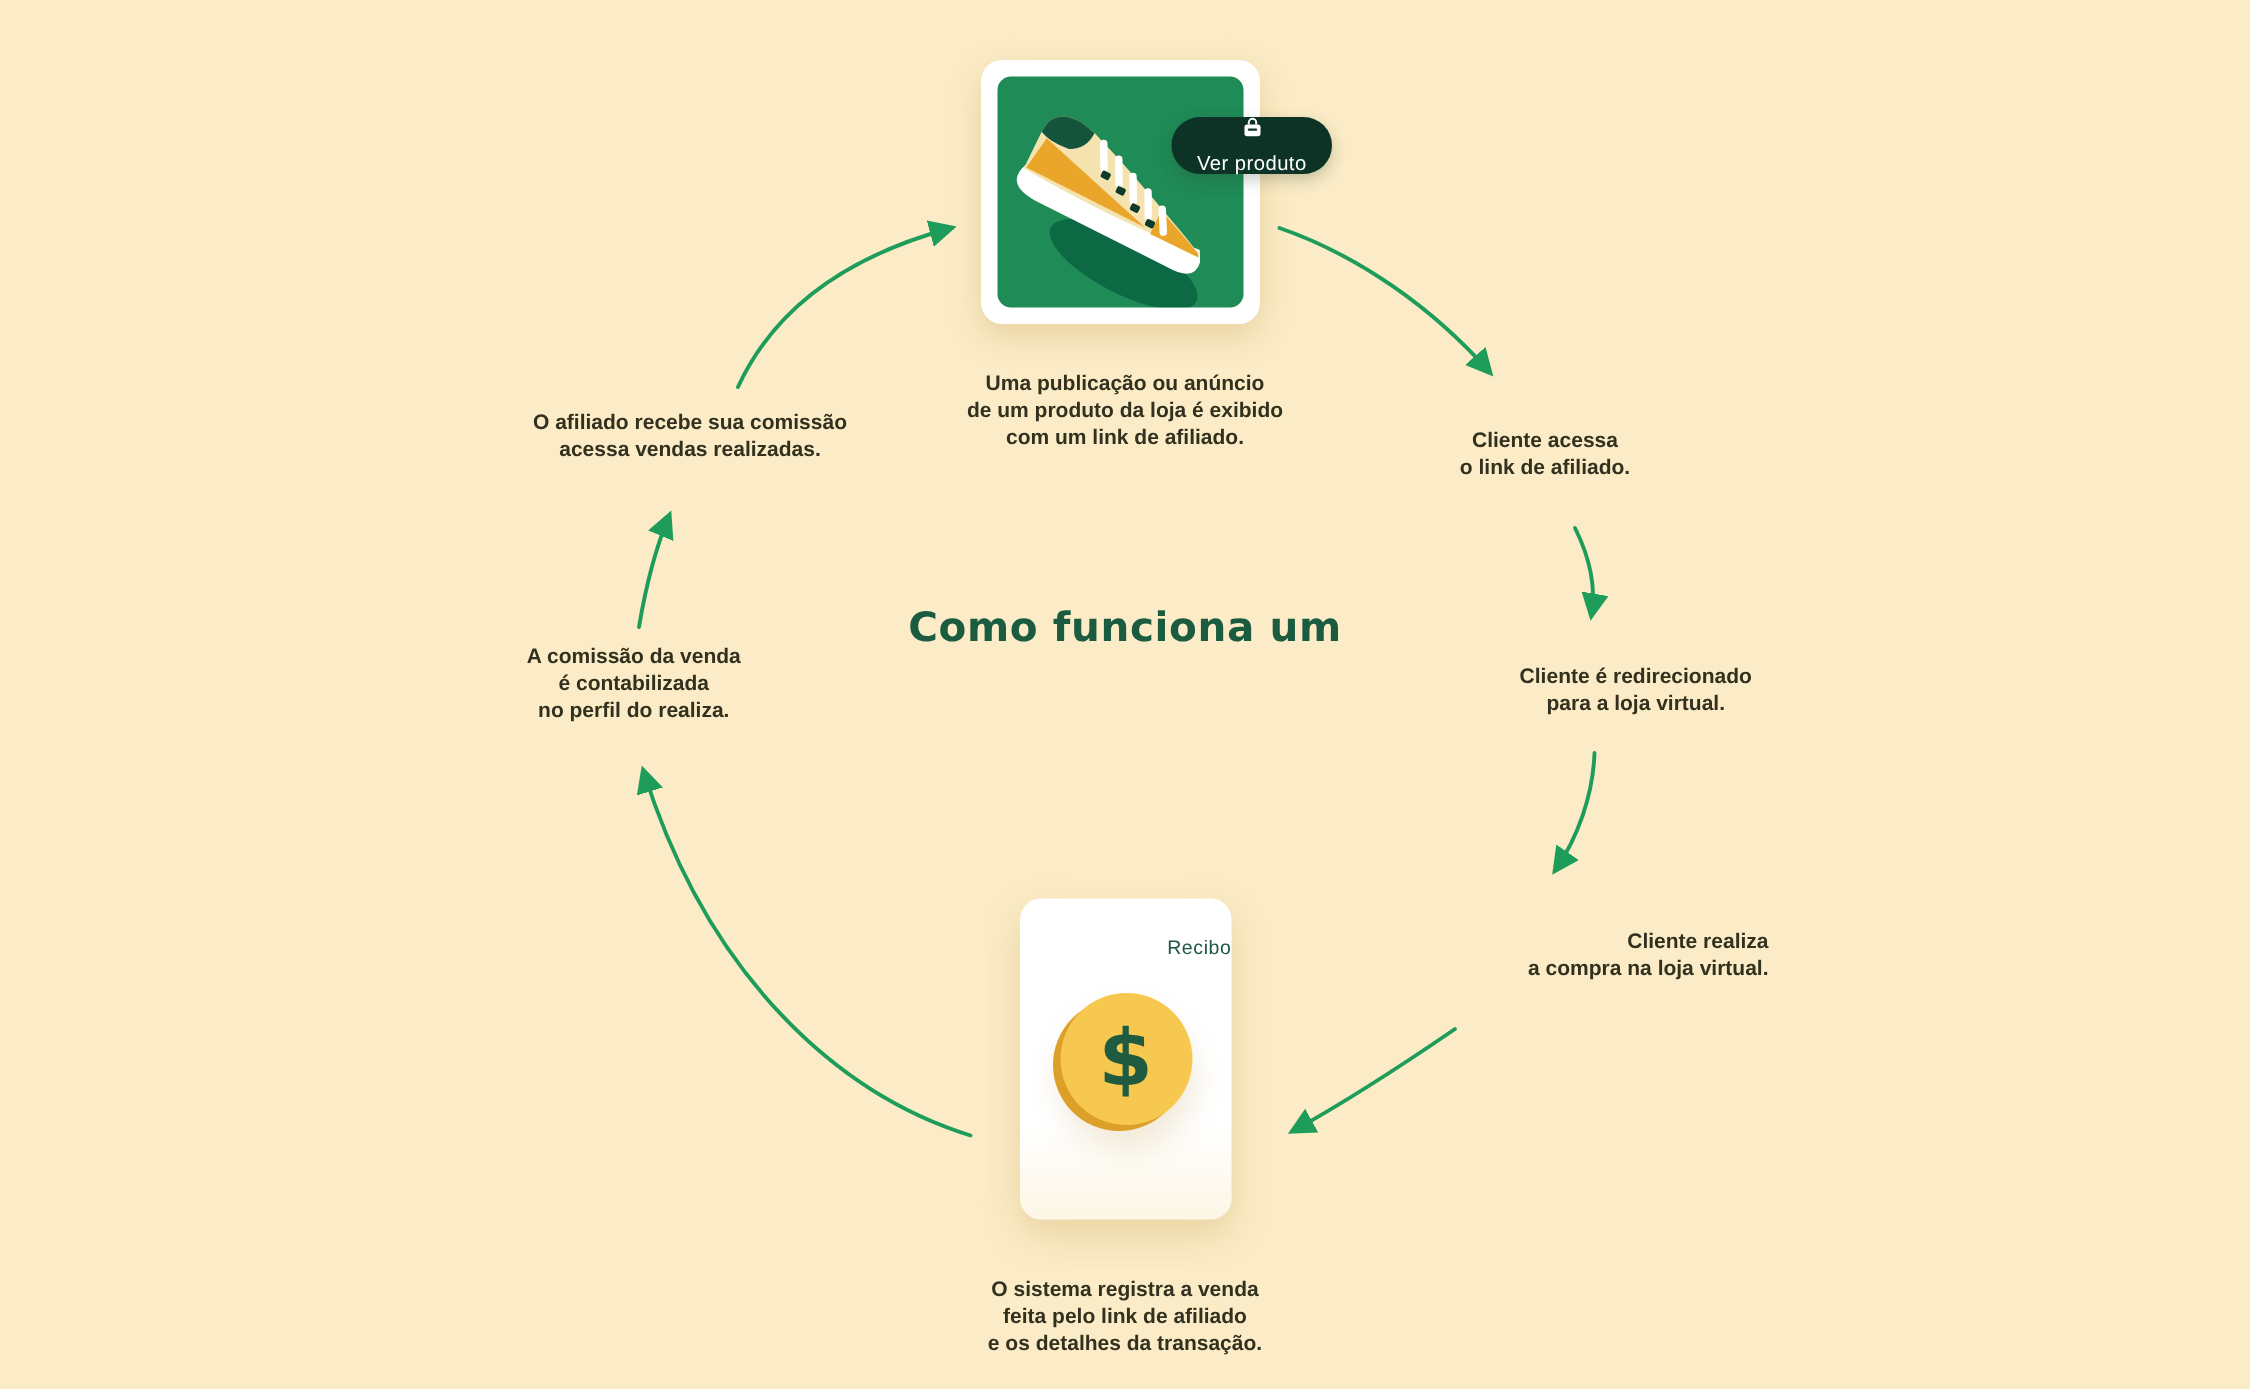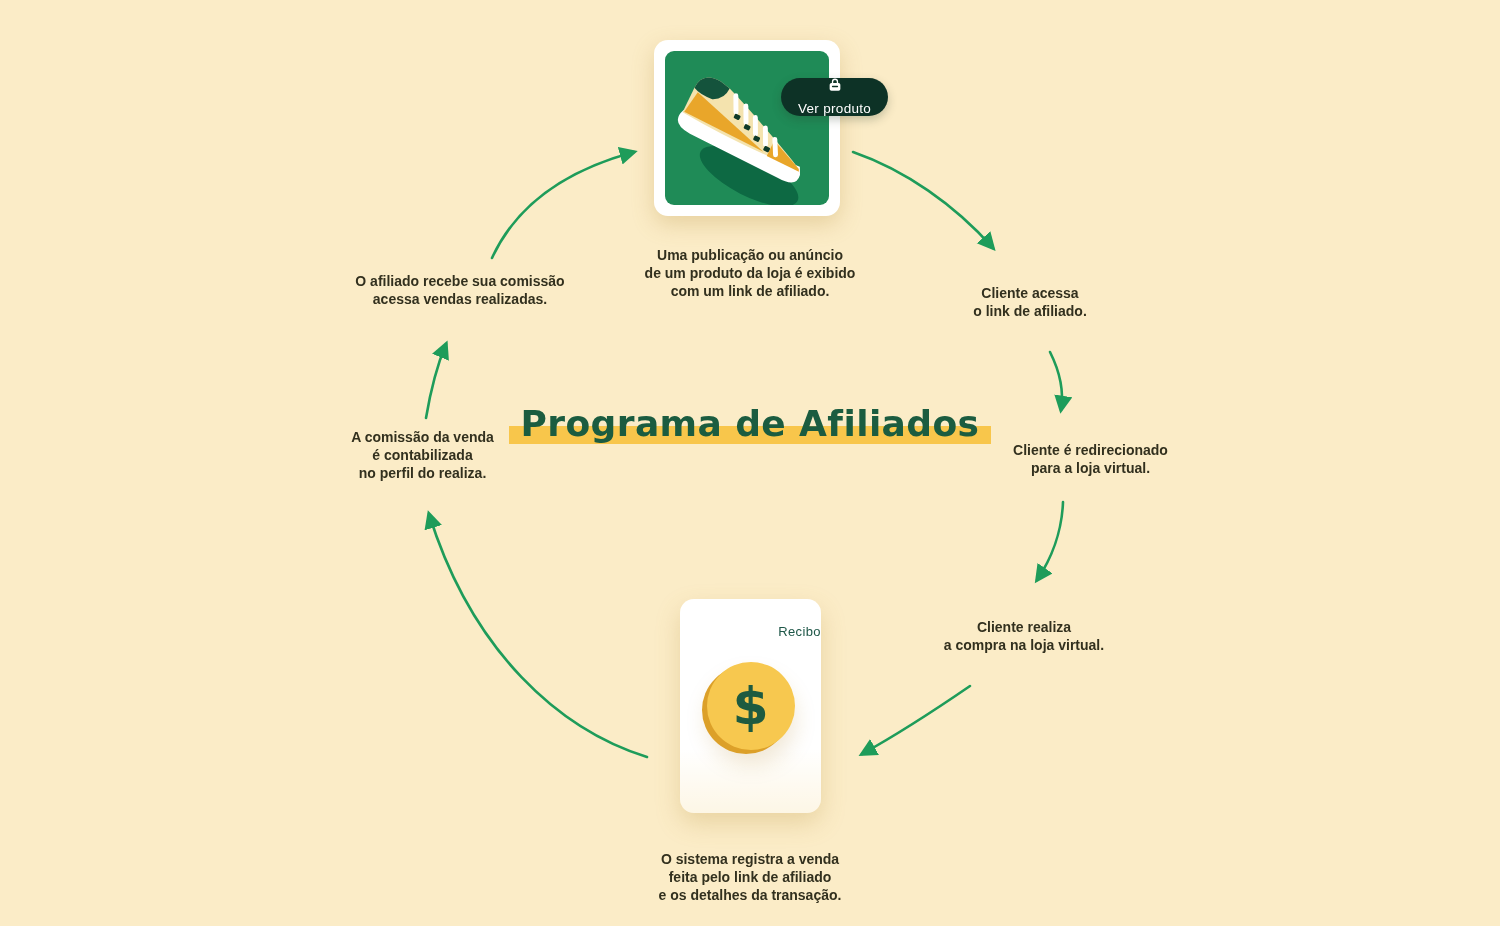--- a/index.html
+++ b/index.html
@@ -14,21 +14,21 @@
     white-space:pre-line;
     text-align:center;
     color:#32301E;
     font-weight:700;
     font-size:14px;
     line-height:1.3;
   }
   #step-publish   {left:575px; top:246px; width:350px;}
   #step-access    {left:898px; top:284px; width:264px;}
   #step-redirect  {left:948px; top:441px; width:285px;}
-  #step-purchase  {left:869px; top:618px; width:310px;}
+  #step-purchase  {left:869px; top:618px; width:310px;text-align:right;}
   #step-register  {left:575px; top:820px; width:350px;margin-top:30px;}
   #step-commission{left:290px; top:428px; width:265px;}
   #step-payout    {left:305px; top:272px; width:310px;}
   
   .title-wrap{
     position:absolute;left:450px;top:403px;width:600px;
     text-align:center;color:#1B5C40;
     font-family:"DejaVu Sans",sans-serif;font-weight:bold;
   }
   .title-l1{font-size:27px;letter-spacing:.4px;margin-bottom:3px;}
@@ -132,23 +132,21 @@
 <div class="pill">
   <svg width="18" height="17" viewBox="0 0 18 17">
     <path d="M6,6 V4.5 a3,3 0 0 1 6,0 V6" stroke="#FFFFFF" fill="none" stroke-width="1.6"></path>
     <rect x="2.5" y="6" width="13" height="9.5" rx="2.2" fill="#FFFFFF"></rect>
     <rect x="5.2" y="9.4" width="7.6" height="1.8" rx="0.9" fill="#0D3226"></rect>
   </svg>
   <span>Ver produto</span>
 </div>
 
 <div class="title-wrap">
-  <div class="title-l2">
-    <span class="hl">Programa de Afiliados</span>
-  </div>
+  <div class="title-l1">Como funciona um</div>
 </div>
 
 <div class="step" id="step-publish">Uma publicação ou anúncio
 de um produto da loja é exibido
 com um link de afiliado.</div>
 <div class="step" id="step-access">Cliente acessa
 o link de afiliado.</div>
 <div class="step" id="step-redirect">Cliente é redirecionado
 para a loja virtual.</div>
 <div class="step" id="step-purchase">Cliente realiza

